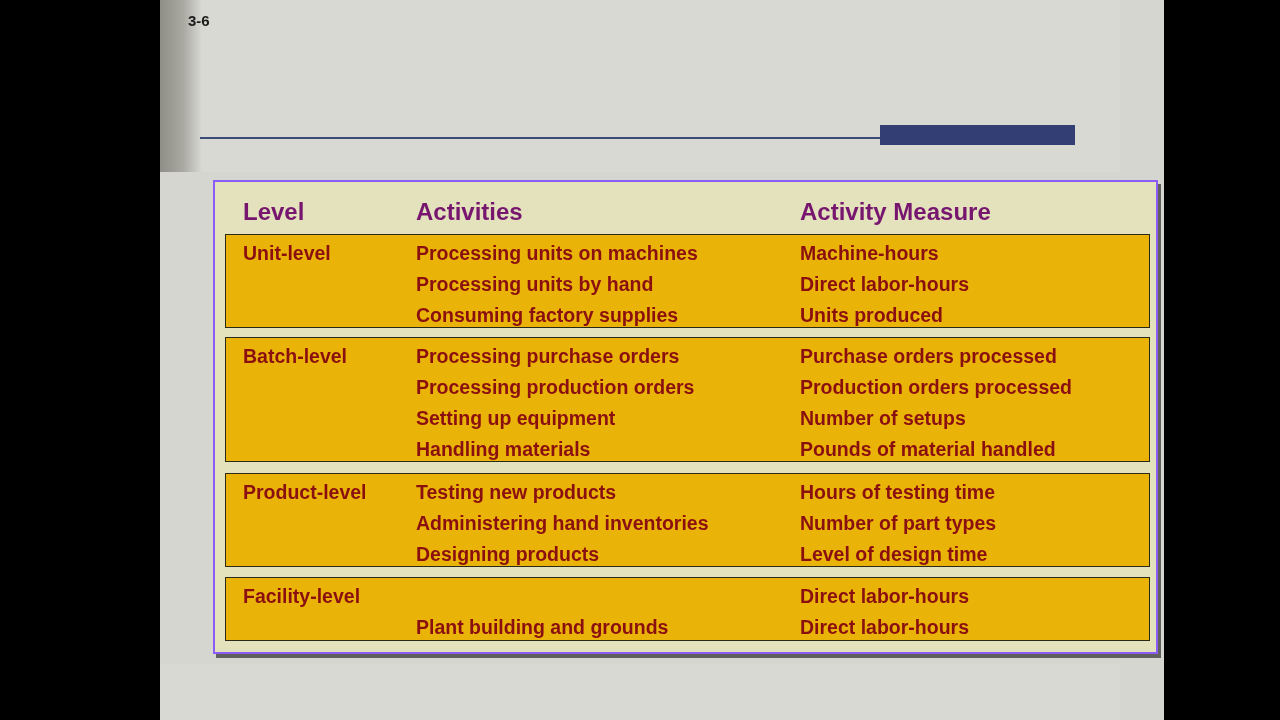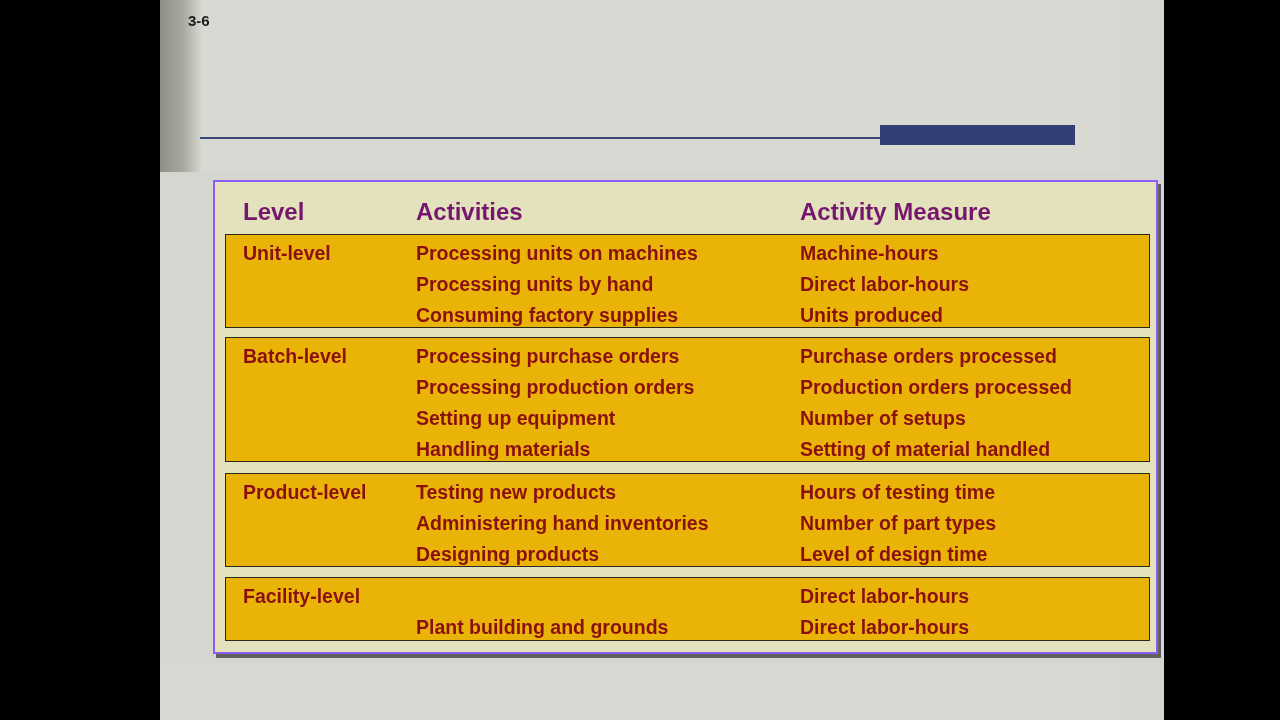--- a/index.html
+++ b/index.html
@@ -192,21 +192,21 @@
         <div class="g-row">
           <span class="cell c-activity">Processing production orders</span>
           <span class="cell c-measure">Production orders processed</span>
         </div>
         <div class="g-row">
           <span class="cell c-activity">Setting up equipment</span>
           <span class="cell c-measure">Number of setups</span>
         </div>
         <div class="g-row">
           <span class="cell c-activity">Handling materials</span>
-          <span class="cell c-measure">Setting of material handled</span>
+          <span class="cell c-measure">Pounds of material handled</span>
         </div>
       </div>
 
       <div class="group" style="top:291px; height:94px;">
         <div class="g-row" style="margin-top:4px;">
           <span class="cell c-level">Product-level</span>
           <span class="cell c-activity">Testing new products</span>
           <span class="cell c-measure">Hours of testing time</span>
         </div>
         <div class="g-row">

